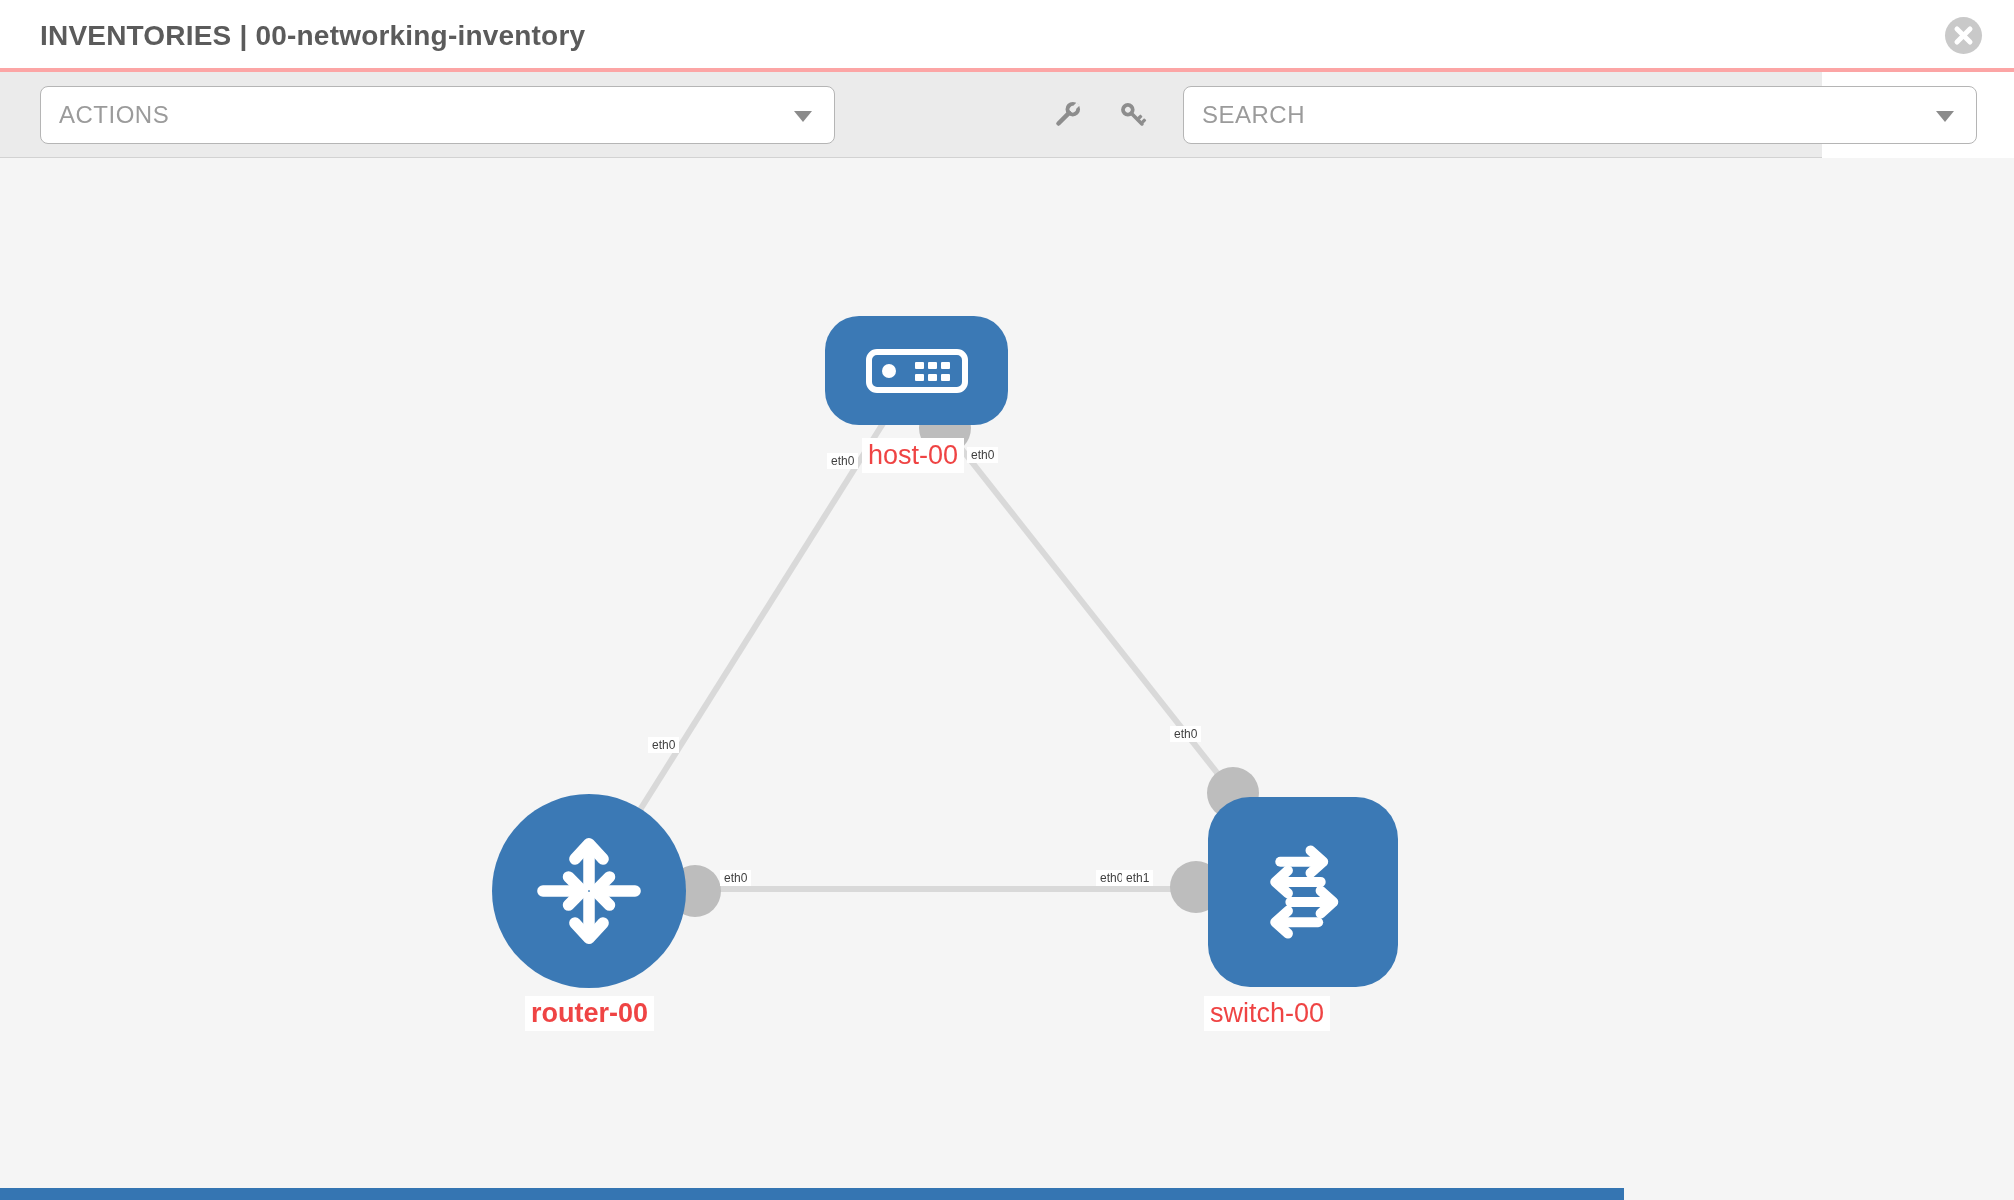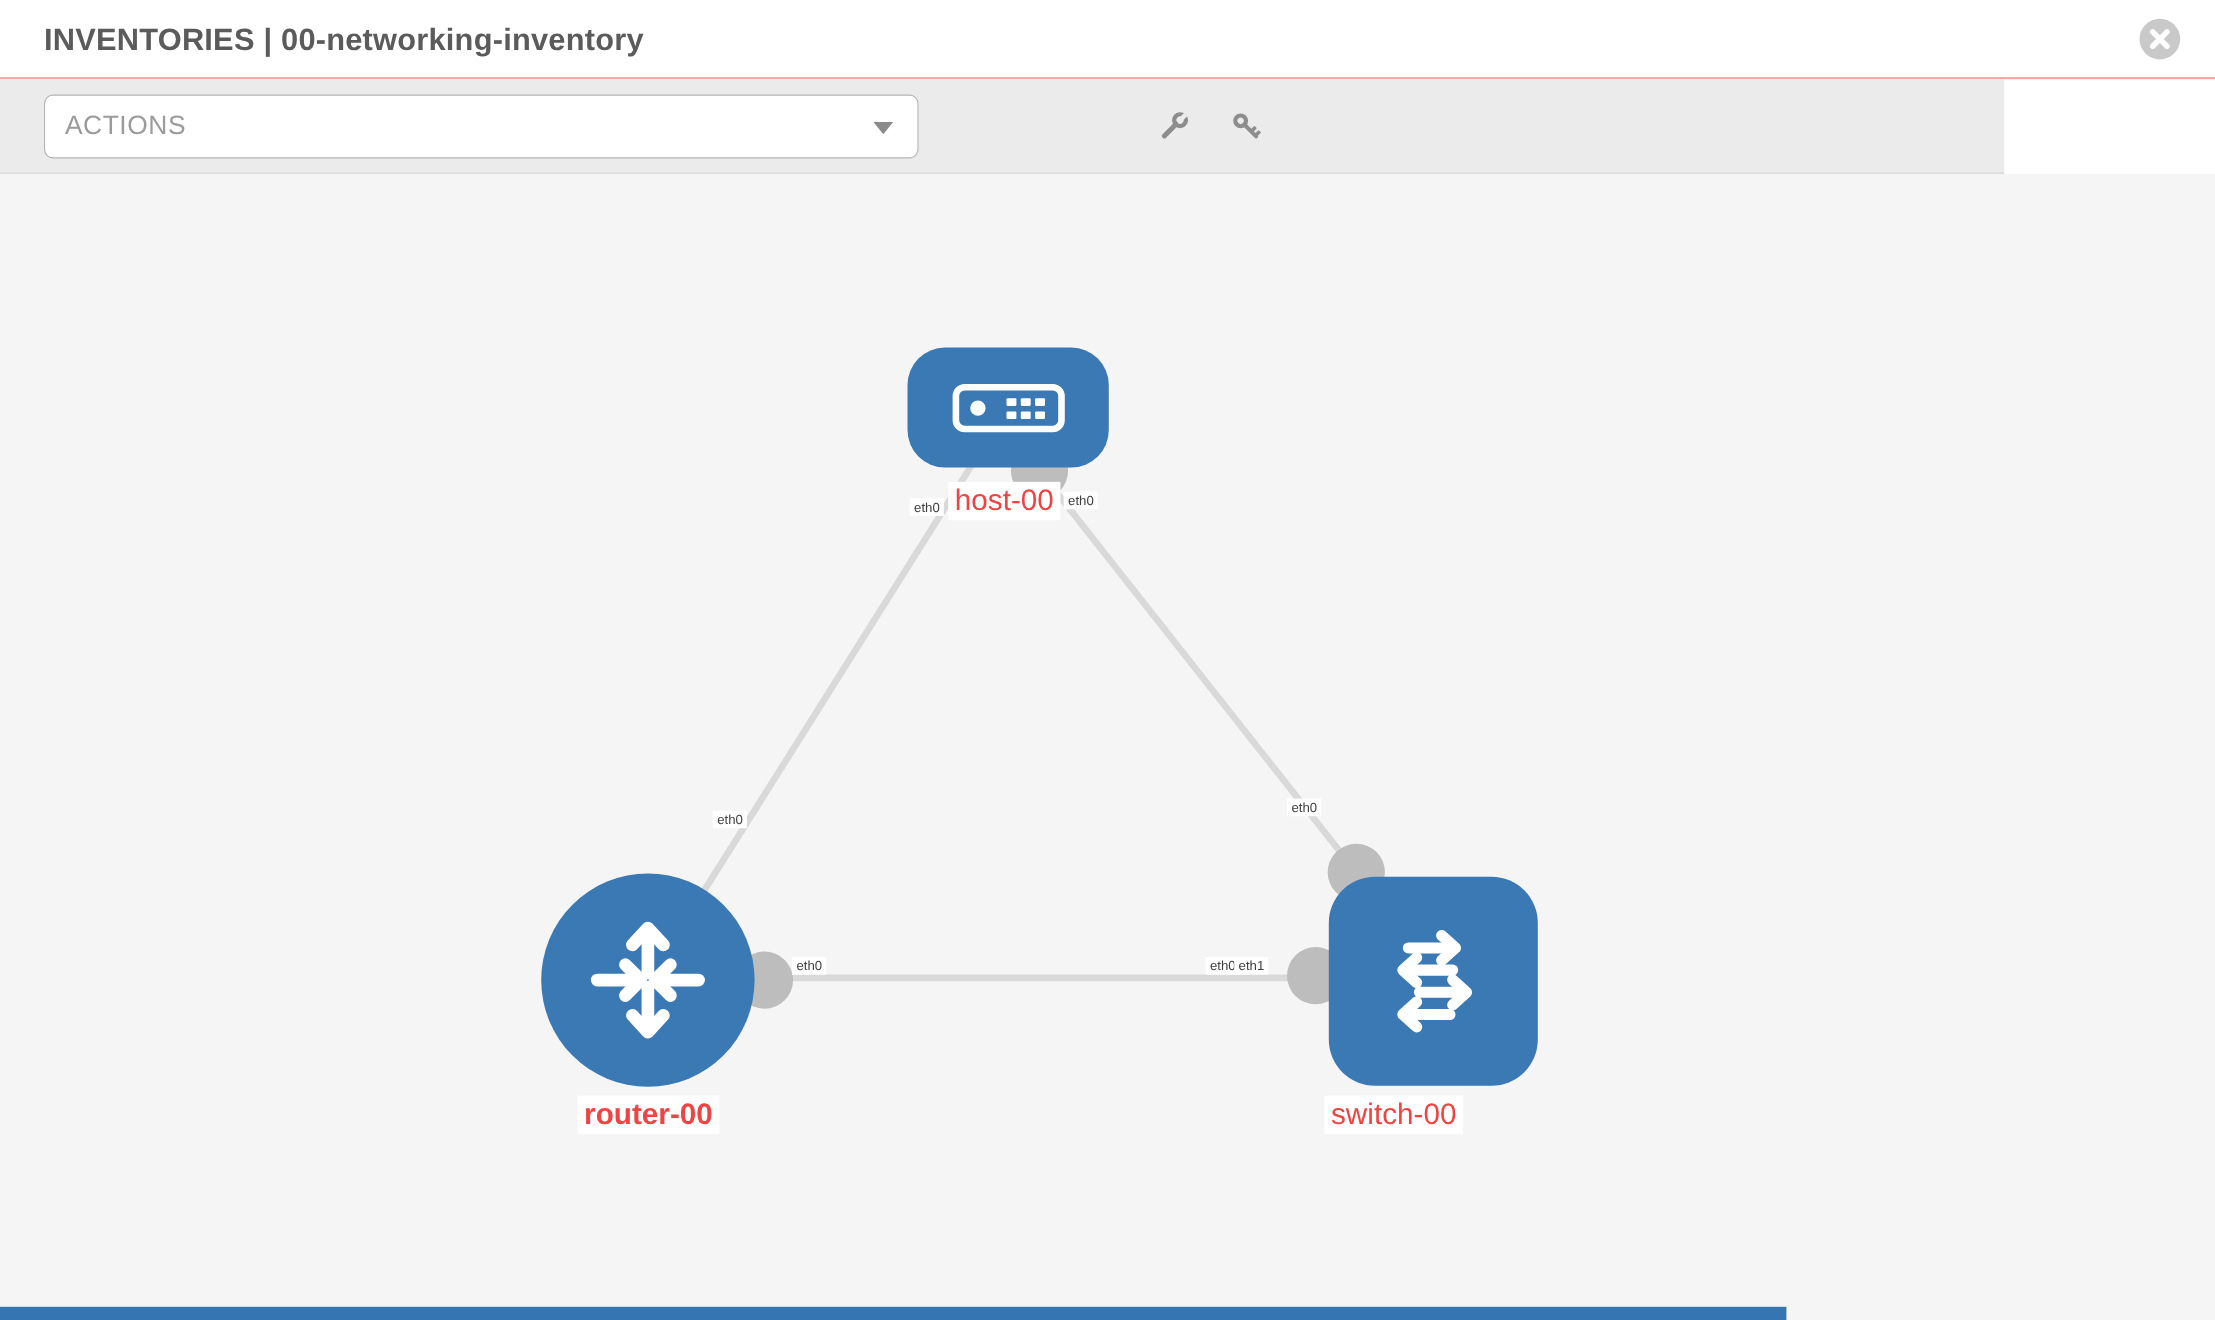--- a/index.html
+++ b/index.html
@@ -1,20 +1,20 @@
 <!DOCTYPE html>
 <html><head>
 <meta charset="utf-8">
 <style>
   * { margin:0; padding:0; box-sizing:border-box; }
   body { font-family:"Liberation Sans", sans-serif; background:#fff; }
   .screen { position:relative; width:2014px; height:1200px; overflow:hidden; background:#fff; }
 
   
-  .header { position:absolute; left:0; top:0; width:2014px; height:72px; background:#fff; border-bottom:2px solid #fca5a5; }
+  .header { position:absolute; left:0; top:0; width:2014px; height:72px; background:#fff; border-bottom:4px solid #fca5a5; }
   .header-title { position:absolute; left:40px; top:0; line-height:72px; font-size:28px; font-weight:bold; color:#5b5b5b; letter-spacing:0.2px; }
   .close-btn { position:absolute; left:1945px; top:17px; width:37px; height:37px; border-radius:50%; background:#c9c9c9; cursor:pointer; }
   .close-btn svg { position:absolute; left:8px; top:8px; }
 
   
   .toolbar { position:absolute; left:0; top:72px; width:1822px; height:86px; background:#ebebeb; border-bottom:1px solid #d2d2d2; }
   .select-box { position:absolute; top:14px; height:58px; background:#fff; border:1px solid #b5b5b5; border-radius:8px; }
   .select-box .select-label { position:absolute; left:18px; top:0; line-height:56px; font-size:24px; color:#9b9b9b; letter-spacing:0.5px; }
   .caret { position:absolute; right:22px; top:24px; width:0; height:0; border-left:9px solid transparent; border-right:9px solid transparent; border-top:11px solid #8b8b8b; }
   .actions-box { left:40px; width:795px; }
@@ -99,20 +99,24 @@
           <g transform="rotate(-45 12 12)">
             <circle cx="12" cy="6.2" r="3.2" fill="none" stroke="#8d8d8d" stroke-width="2.6"></circle>
             <rect x="10.8" y="9.2" width="2.4" height="11.5" rx="1.2" fill="#8d8d8d"></rect>
             <rect x="12.8" y="14.2" width="3" height="2.2" rx="0.6" fill="#8d8d8d"></rect>
             <rect x="12.8" y="17.8" width="3" height="2.2" rx="0.6" fill="#8d8d8d"></rect>
           </g>
         </svg>
       </span>
     </div>
 
+    <div class="select-box search-box">
+      <span class="select-label">SEARCH</span>
+      <span class="caret"></span>
+    </div>
   </div>
 
   <div class="canvas">
 
     <svg class="links-svg" width="2014" height="1042" viewBox="0 0 2014 1042">
 
       <line x1="916" y1="213" x2="589" y2="733" stroke="#d9d9d9" stroke-width="6"></line>
       <line x1="945" y1="270" x2="1233" y2="635" stroke="#d9d9d9" stroke-width="6"></line>
       <line x1="695" y1="731" x2="1196" y2="731" stroke="#d9d9d9" stroke-width="6"></line>
 

